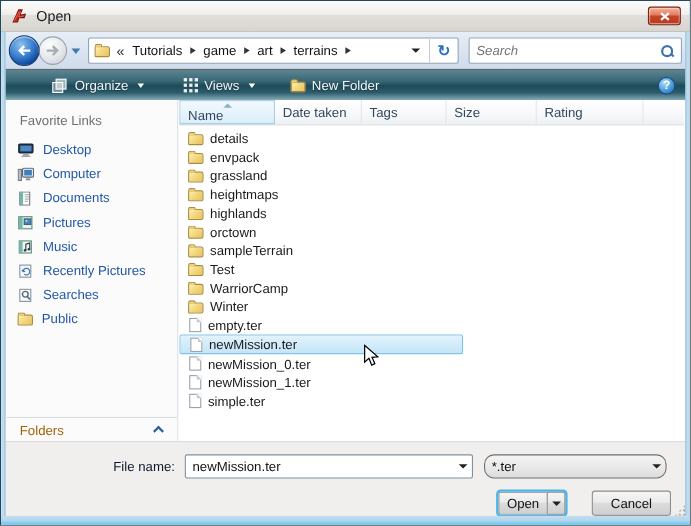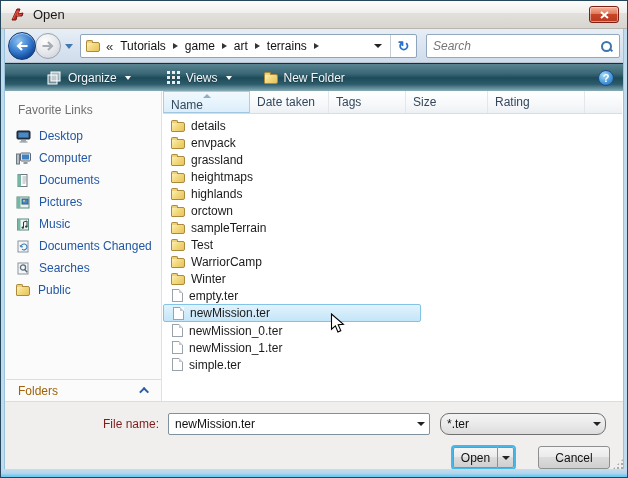--- a/index.html
+++ b/index.html
@@ -93,21 +93,21 @@
   .folder-ic{ background:linear-gradient(135deg,#fdf0b6 0%,#f3d97e 45%,#e7c35e 100%); border:1px solid #ac8a3c; border-radius:1px 2px 2px 1px; height:10px; margin-top:2px;}
   .folder-ic::before{ content:''; position:absolute; top:-3px; left:-1px; width:5px; height:2px;
     background:#eed27a; border:1px solid #ac8a3c; border-bottom:none; border-radius:2px 2px 0 0; }
   .file-ic{ width:11px; height:13px; background:#fff; border:1px solid #9aa2ab; margin-left:1px;}
   .file-ic::before{ content:''; position:absolute; top:-1px; right:-1px; width:0; height:0;
     border-top:4px solid #fbfbfb; border-left:4px solid #c2c8cd; }
 
   
   .footer{ position:absolute; left:1px; right:1px; top:400px; height:70px; background:#f0efed; border-top:1px solid #dcdcdc; }
   .fn-row{ position:absolute; left:0; right:0; top:11px; height:22px; }
-  .fn-label{ position:absolute; right:467px; top:4px; color:#7f1d1d; }
+  .fn-label{ position:absolute; right:467px; top:4px; color:#0f172a; }
   .combo{ position:absolute; display:flex; align-items:center; border:1px solid #7f919f; background:#fff; border-radius:2px; }
   .combo-text{ flex:1; padding-left:6px; color:#111; }
   .combo input{ border:none; outline:none; flex:1; padding-left:6px; font-size:12px; font-family:"Liberation Sans",sans-serif; color:#111; background:transparent;}
   .combo-dd{ width:16px; display:flex; align-items:center; justify-content:center; }
   .dd-tri{ width:0;height:0;border-left:4px solid transparent;border-right:4px solid transparent;border-top:4px solid #222; }
   .fn-combo{ left:166px; top:0; width:262px; height:22px; }
   .type-combo{ left:438px; top:0; width:166px; height:22px; border:1px solid #707070; border-radius:9px;
     background:linear-gradient(180deg,#f4f4f4,#e9e9e9 55%,#dcdcdc); }
   .btn-row{ position:absolute; right:16px; top:43px; display:flex; gap:22px; }
   .open-wrap{ display:flex; border:2px solid #47b7e8; border-radius:4px; background:#e8e8e8; }
@@ -249,21 +249,21 @@
           <circle cx="6.8" cy="9.6" r="1.2" fill="#2b3a46"></circle>
             <circle cx="10.3" cy="8.6" r="1.2" fill="#2b3a46"></circle>
         </svg>
         <span>Music</span>
       </div>
       <div class="fav-item">
         <svg width="15" height="13" viewBox="0 0 15 13">
           <rect x="2" y="1" width="10" height="11" fill="#f4f6f7" stroke="#8a949c"></rect>
           <path d="M5 7 a3 3 0 1 1 1 2.2 M5 7 l-1-1.6 M5 7 l1.9-.3" stroke="#3a7ab8" stroke-width="1.1" fill="none"></path>
         </svg>
-        <span>Documents Changed</span>
+        <span>Recently Pictures</span>
       </div>
       <div class="fav-item">
         <svg width="15" height="13" viewBox="0 0 15 13">
           <rect x="2" y="1" width="10" height="11" fill="#f4f6f7" stroke="#8a949c"></rect>
           <circle cx="7" cy="5.5" r="2.6" fill="none" stroke="#5a6b7a" stroke-width="1.3"></circle>
           <path d="M8.8 7.6 l2.4 2.6" stroke="#5a6b7a" stroke-width="1.5"></path>
         </svg>
         <span>Searches</span>
       </div>
       <div class="fav-item">

